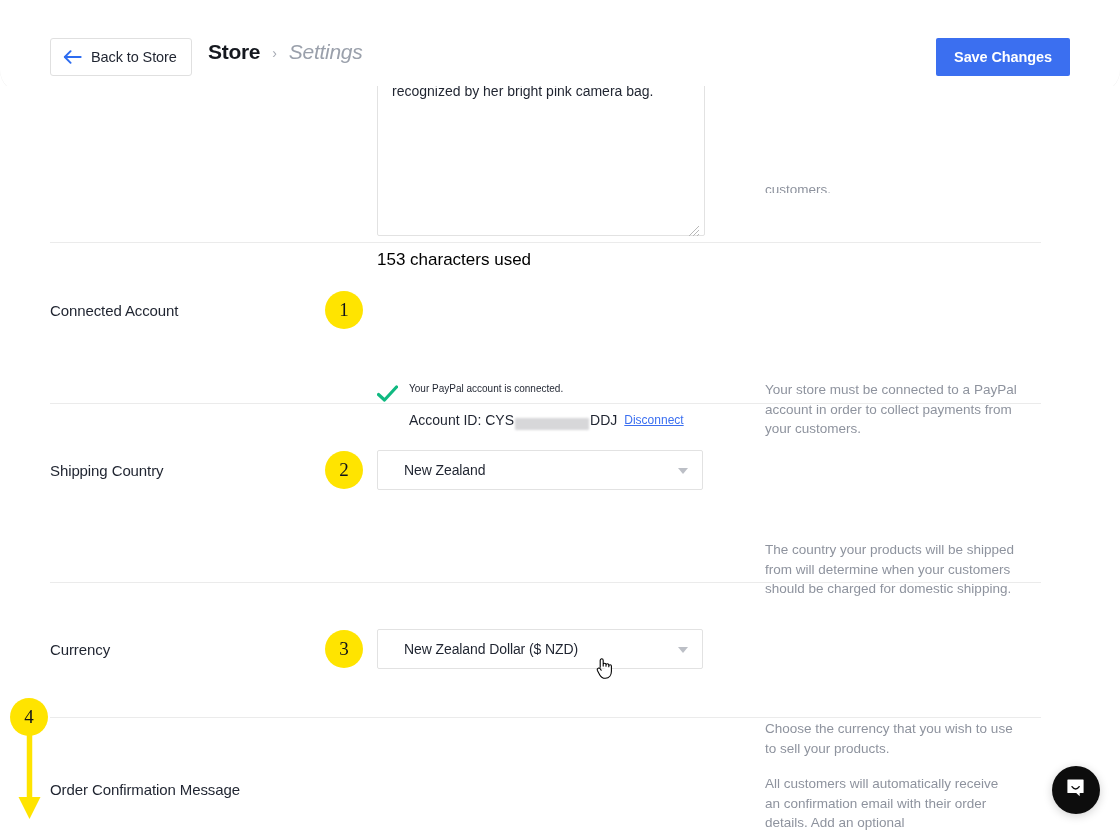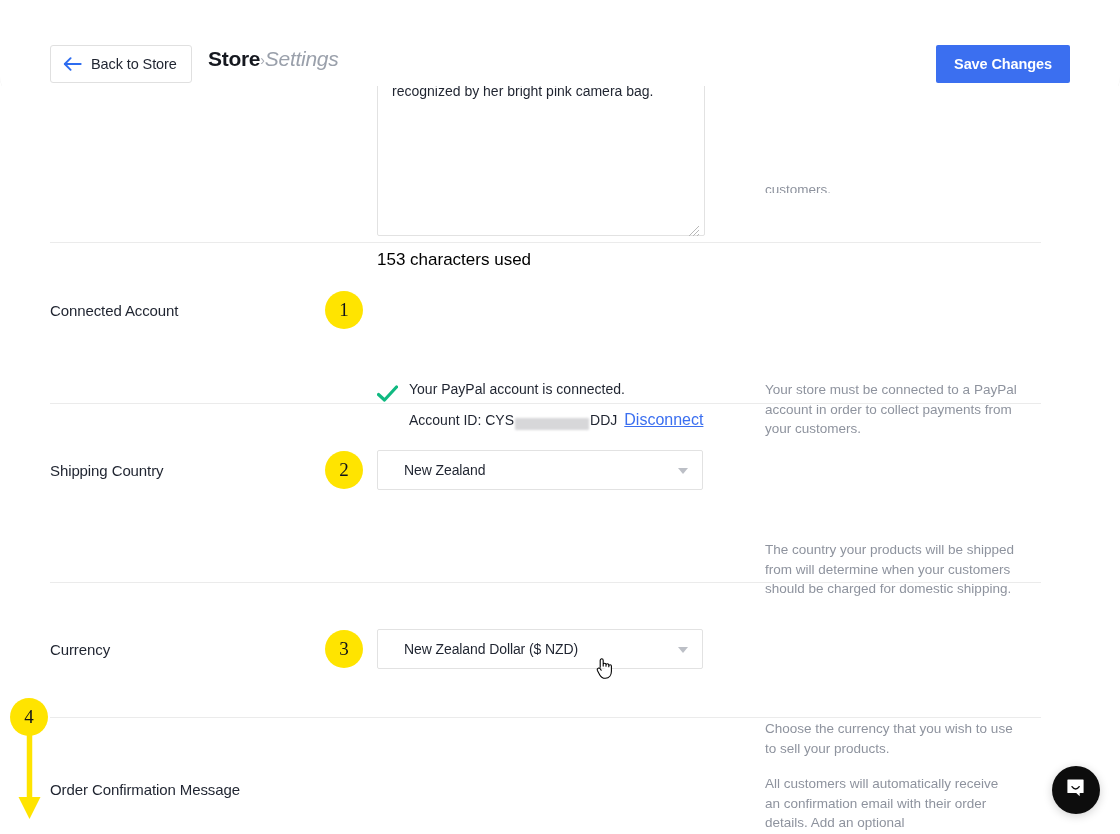--- a/index.html
+++ b/index.html
@@ -8,21 +8,21 @@
     width: 1120px; height: 834px;
     overflow: hidden;
     background: #ffffff;
     font-family: "Liberation Sans", sans-serif;
     -webkit-font-smoothing: antialiased;
   }
 
   
   .topbar {
     position: absolute;
-    top: 15px; left: 0;
+    top: 8px; left: 0;
     width: 1120px; height: 86px;
     background: #ffffff;
     border-bottom: 1px solid #ececec;
     border-radius: 24px;
   }
   .back-btn {
     position: absolute;
     left: 50px; top: 30px;
     height: 38px;
     display: flex; align-items: center; gap: 9px;
@@ -38,21 +38,21 @@
     line-height: 1;
   }
   .back-label {
     font-size: 14.5px;
     color: #1f2430;
     letter-spacing: -0.1px;
   }
   .breadcrumb {
     position: absolute;
     left: 208px; top: 32px;
-    display: flex; align-items: center; 
+    display: flex; align-items: center; gap: 12px;
   }
   .crumb-store {
     font-size: 21px;
     font-weight: bold;
     color: #15181f;
     letter-spacing: -0.3px;
   }
   .crumb-sep {
     font-size: 14px;
     color: #a7abb5;
@@ -157,21 +157,21 @@
 
   
   .check-icon {
     position: absolute;
     left: 377px; top: 300px;
     width: 20px; height: 20px;
   }
   .conn-line1 {
     position: absolute;
     left: 409px; top: 294px;
-    font-size: 14px;
+    font-size: 10px;
     color: #1f2430;
     line-height: 18px;
   }
   .conn-line2 {
     position: absolute;
     left: 409px; top: 325px;
     font-size: 14px;
     color: #1f2430;
     line-height: 18px;
     display: flex; align-items: flex-end;
@@ -184,21 +184,21 @@
     margin: 0 1px;
     position: relative;
     top: 1px;
     filter: blur(1.2px);
   }
   .disconnect {
     color: #3b6ff0;
     text-decoration: underline;
     cursor: pointer;
     margin-left: 7px;
-    font-size: 16px;
+    font-size: 12px;
   }
 
   
   .select {
     position: absolute;
     left: 377px;
     width: 326px; height: 40px;
     border: 1px solid #e2e2e2;
     border-radius: 2px;
     background: #ffffff;

